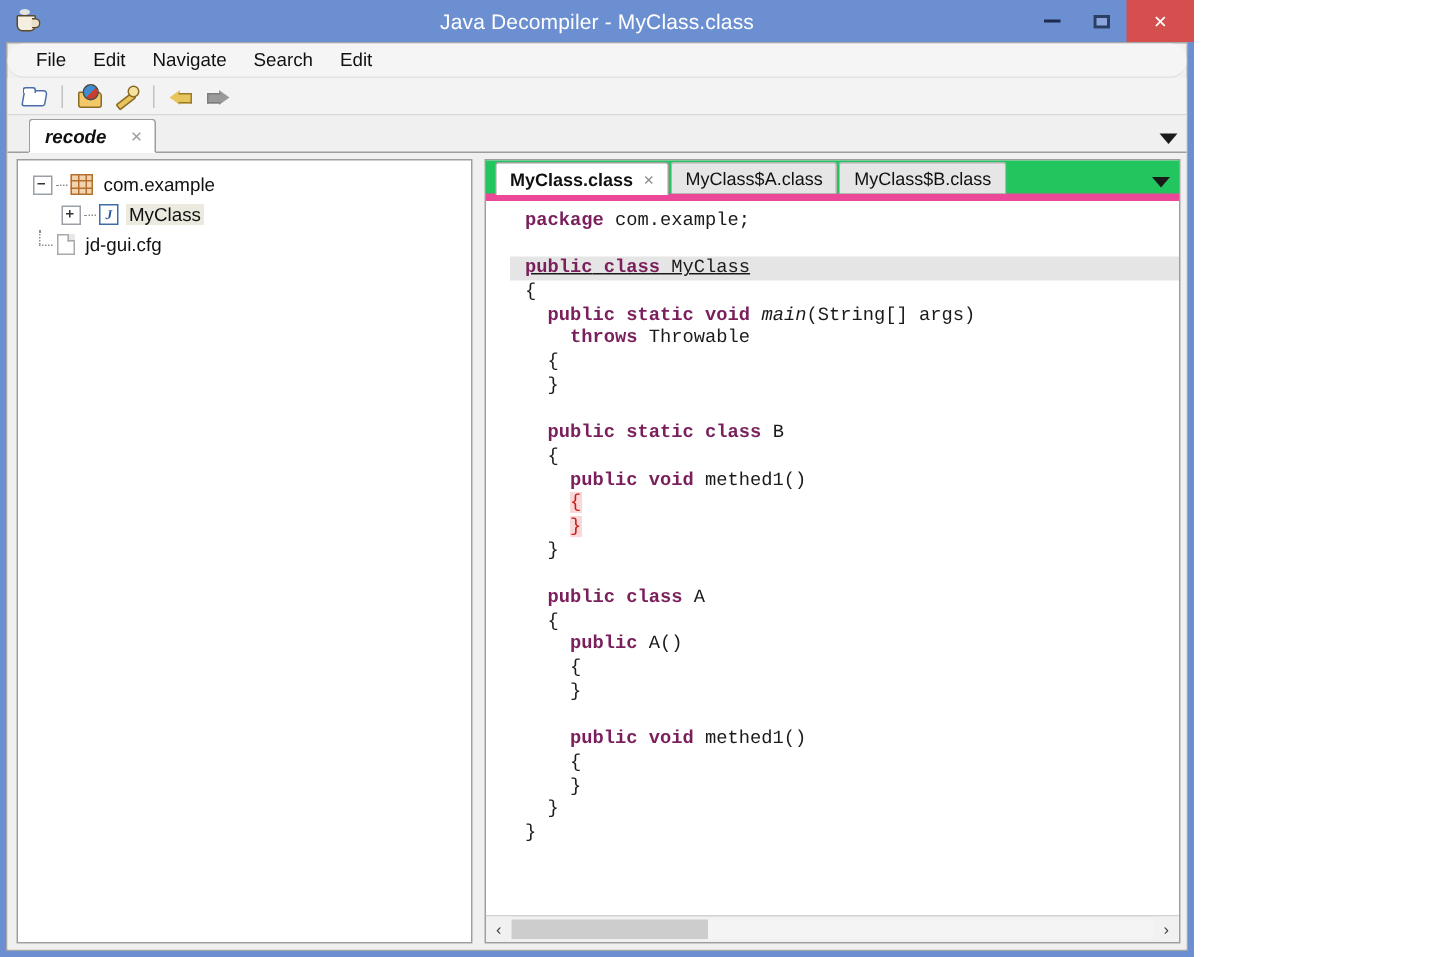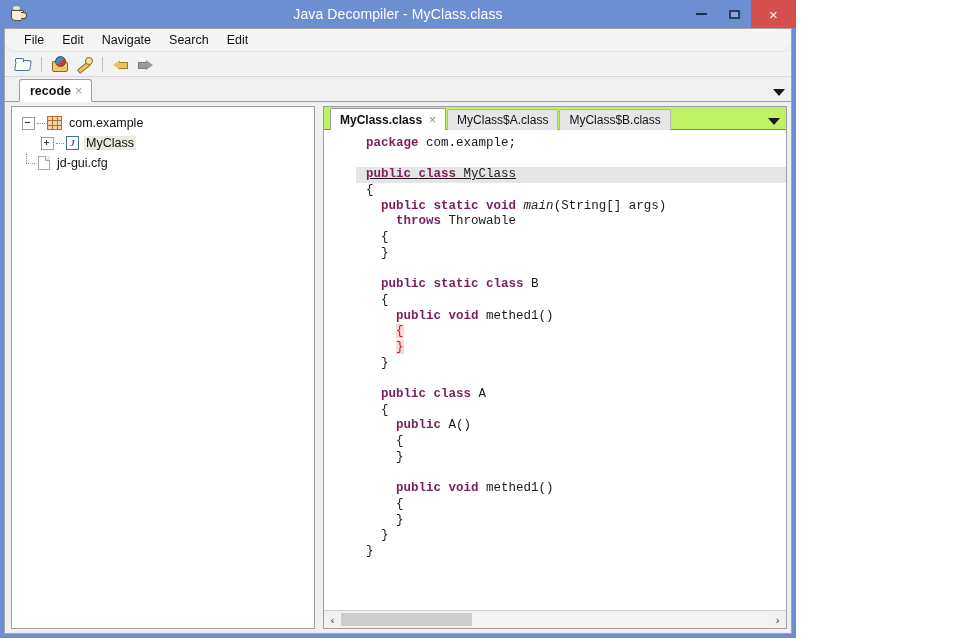--- a/index.html
+++ b/index.html
@@ -267,31 +267,32 @@
     position: relative;
     display: flex;
     align-items: flex-end;
     padding-left: 14px;
     border-bottom: 1px solid #9e9e9e;
   }
   .otab {
     height: 21px;
     display: flex;
     align-items: center;
-    gap: 4px;
+    gap: 16px;
     padding: 0 8px 0 10px;
     background: #ffffff;
     border: 1px solid #9e9e9e;
     border-bottom: 1px solid #ffffff;
     border-radius: 3px 3px 0 0;
     font-weight: bold;
     font-size: 12.5px;
     color: #111;
     position: relative;
     top: 1px;
+    font-style: italic;
   }
   .otab .x {
     color: #9a9a9a;
     font-weight: normal;
     font-size: 13px;
     line-height: 1;
   }
   .tabstrip-menu {
     position: absolute;
     right: 6px;
@@ -452,26 +453,26 @@
     border-bottom: 1px solid #a8a8a8;
   }
   .tnode.selected .tlabel {
     background: #eceadf;
   }
   .tlabel { padding: 0 2px; }
 
   
   .editor-tabstrip {
     flex: 0 0 22px;
-    background: #bef264;
-    display: flex;
-    align-items: flex-end;
+    background: #22c55e;
+    display: flex;
+    align-items: flex-start;
     padding-left: 6px;
     position: relative;
-    border-bottom: 1px solid #ec4899;
+    border-bottom: 5px solid #ec4899;
   }
   .etab {
     height: 20px;
     display: flex;
     align-items: center;
     gap: 7px;
     padding: 0 9px;
     font-size: 12px;
     color: #111;
     border: 1px solid #b4b4b4;
@@ -511,21 +512,20 @@
     background: #ffffff;
     min-height: 0;
   }
   .code {
     font-family: "Liberation Mono", "DejaVu Sans Mono", monospace;
     font-size: 12.5px;
     line-height: 15.7px;
     padding: 6px 0 0 24px;
     white-space: pre;
     color: #1a1a1a;
-    margin-left: 16px;
   }
   .line { height: 15.7px; padding-left: 2px; }
   .line.hl { background: #e5e5e5; margin-left: -8px; padding-left: 10px; text-decoration: underline; }
   .kw { color: #7a1f5b; font-weight: bold; }
   .it { font-style: italic; color: #1a1a1a; }
   .brace-hl { background: #fbd8d8; color: #c02020; }
 
   
   .hscroll {
     flex: 0 0 17px;

